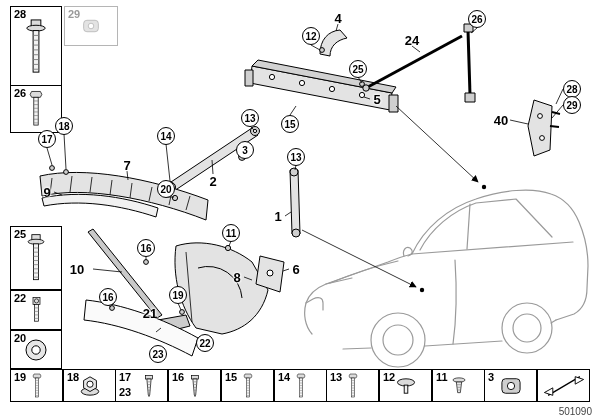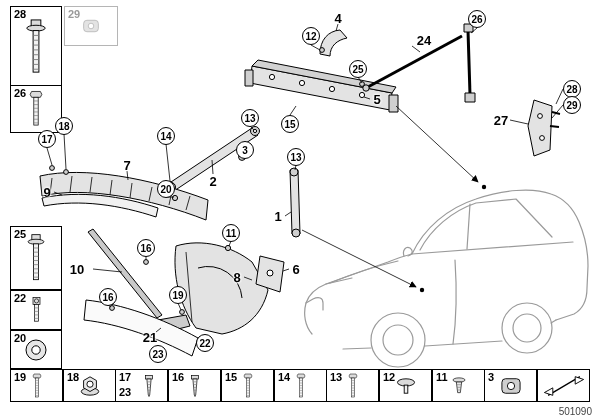--- a/index.html
+++ b/index.html
@@ -333,26 +333,26 @@
   <div class="circ" style="left:166px;top:189px">20</div>
   <div class="circ" style="left:146px;top:248px">16</div>
   <div class="circ" style="left:108px;top:297px">16</div>
   <div class="circ" style="left:231px;top:233px">11</div>
   <div class="circ" style="left:178px;top:295px">19</div>
   <div class="circ" style="left:205px;top:343px">22</div>
   <div class="circ" style="left:158px;top:354px">23</div>
   <div class="circ" style="left:245px;top:150px">3</div>
 
   <div class="plain" style="left:338px;top:18px">4</div>
-  <div class="plain" style="left:424px;top:40px">24</div>
+  <div class="plain" style="left:412px;top:40px">24</div>
   <div class="plain" style="left:377px;top:99px">5</div>
-  <div class="plain" style="left:501px;top:120px">27</div>
+  <div class="plain" style="left:501px;top:120px">40</div>
   <div class="plain" style="left:127px;top:165px">7</div>
   <div class="plain" style="left:213px;top:181px">2</div>
   <div class="plain" style="left:47px;top:192px">9</div>
   <div class="plain" style="left:278px;top:216px">1</div>
   <div class="plain" style="left:77px;top:269px">10</div>
   <div class="plain" style="left:237px;top:277px">8</div>
   <div class="plain" style="left:296px;top:269px">6</div>
-  <div class="plain" style="left:150px;top:337px">21</div>
+  <div class="plain" style="left:150px;top:313px">21</div>
 
   <div class="partnum">501090</div>
 </div>
 
 </body></html>

